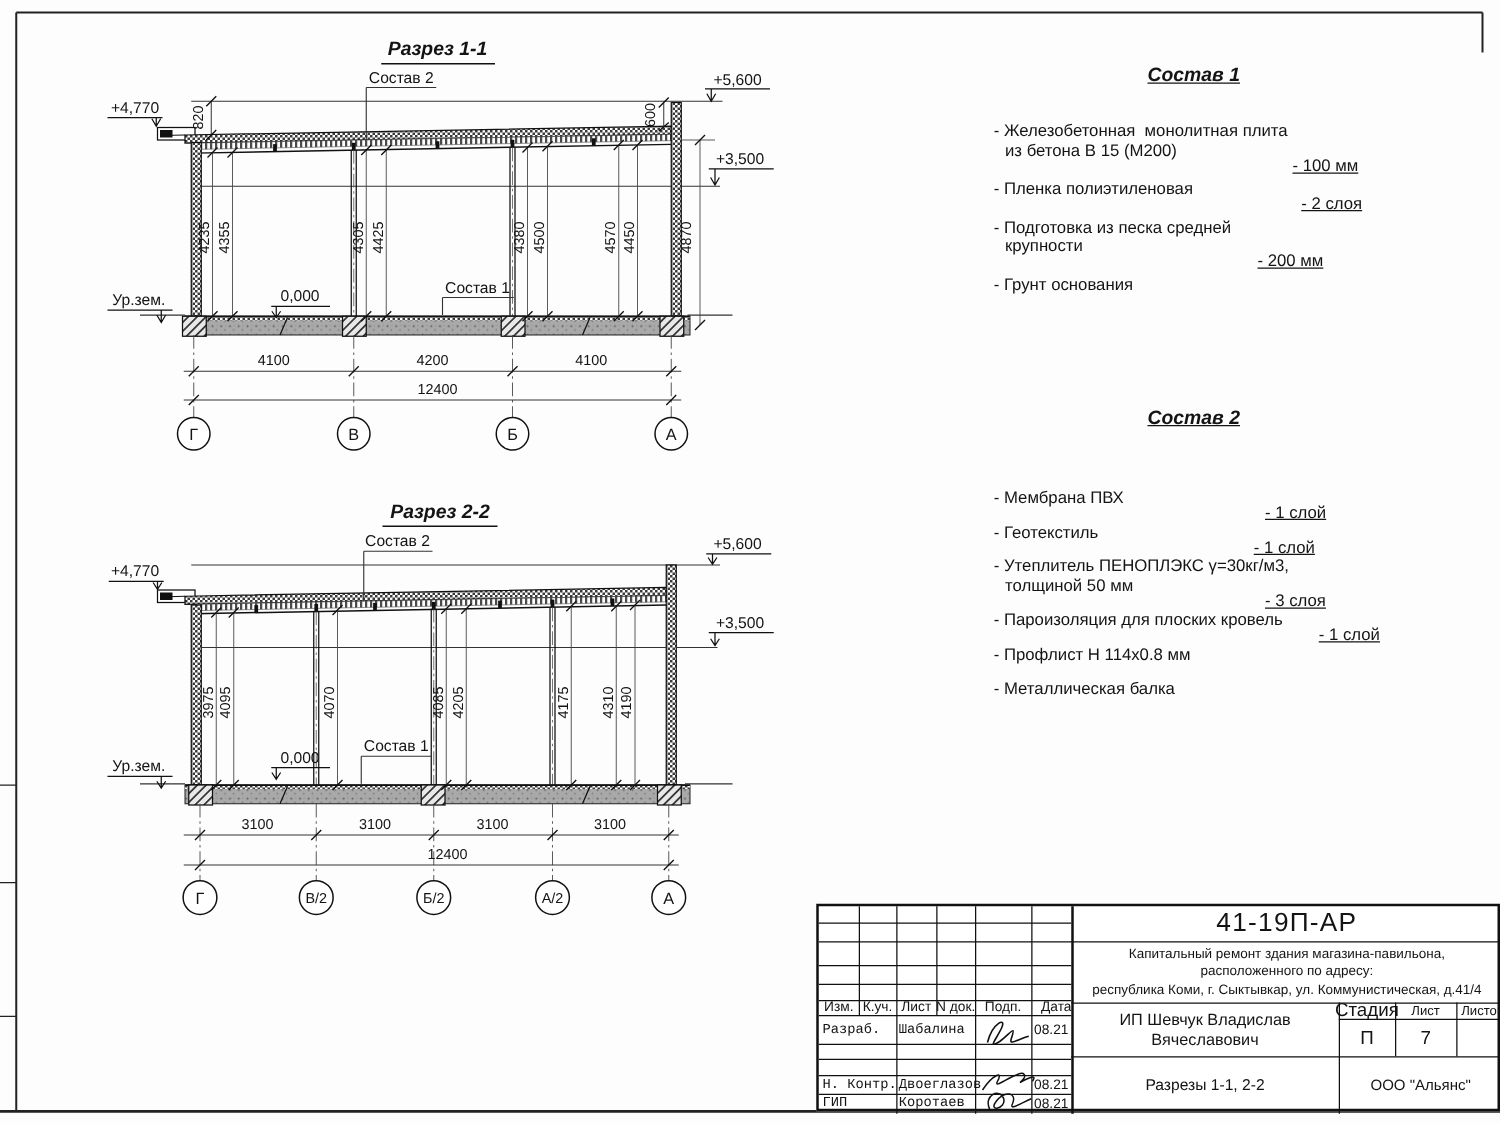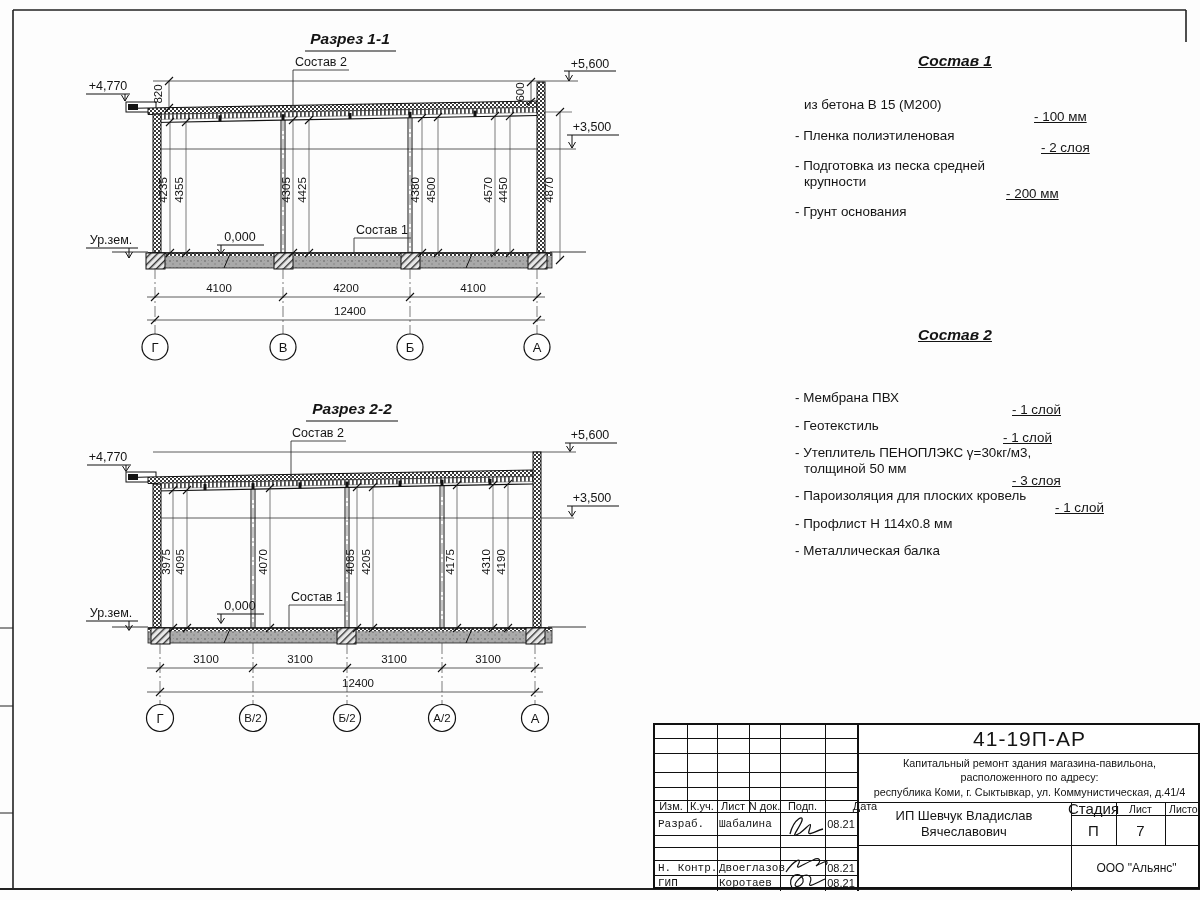--- a/index.html
+++ b/index.html
@@ -250,20 +250,21 @@
     <path d="M86,621 H138 M129,621 V630 M125.5,625 L129,630.5 L132.5,625" stroke="#111" stroke-width="1" fill="none"></path>
     <text class="mk" x="240" y="610" text-anchor="middle">0,000</text>
     <path d="M217,614 H264 M221,614 V623 M217.5,618 L221,623.5 L224.5,618" stroke="#111" stroke-width="1" fill="none"></path>
   </g>
 </svg>
 
 
 <div class="spec" style="left:795px;top:52px;width:320px">
   <div class="spec-title m1">Состав 1</div>
   <div class="spec-item">
+    <div class="sline"><span>- Железобетонная  монолитная плита</span></div>
     <div class="sline"><span class="ind">из бетона В 15 (М200)</span><span class="val" style="left:239px">- 100 мм</span></div>
   </div>
   <div class="spec-item">
     <div class="sline"><span>- Пленка полиэтиленовая</span><span class="val" style="left:246px">- 2 слоя</span></div>
   </div>
   <div class="spec-item">
     <div class="sline"><span>- Подготовка из песка средней</span></div>
     <div class="sline"><span class="ind">крупности</span><span class="val" style="left:211px">- 200 мм</span></div>
   </div>
   <div class="spec-item">
@@ -319,21 +320,21 @@
   <div class="hl" style="top:120px;left:202px;width:345px"></div>
   <div class="hl" style="top:122px;left:0;width:202px"></div>
   <div class="hl" style="top:135px;left:0;width:202px"></div>
   <div class="hl" style="top:150px;left:0;width:202px"></div>
 
   <div class="cell" style="left:0;top:75px;width:32px;height:12px">Изм.</div>
   <div class="cell" style="left:32px;top:75px;width:30px;height:12px">К.уч.</div>
   <div class="cell" style="left:62px;top:75px;width:32px;height:12px">Лист</div>
   <div class="cell" style="left:94px;top:75px;width:31px;height:12px">N док.</div>
   <div class="cell" style="left:125px;top:75px;width:45px;height:12px">Подп.</div>
-  <div class="cell" style="left:186px;top:75px;width:48px;height:12px">Дата</div>
+  <div class="cell" style="left:166px;top:75px;width:48px;height:12px">Дата</div>
 
   <div class="cell lft" style="left:3px;top:87px;width:60px;height:23px">Разраб.</div>
   <div class="cell lft" style="left:64px;top:87px;width:64px;height:23px">Шабалина</div>
   <div class="cell" style="left:170px;top:87px;width:32px;height:23px">08.21</div>
   <div class="cell lft" style="left:3px;top:135px;width:60px;height:15px">Н. Контр.</div>
   <div class="cell lft" style="left:64px;top:135px;width:64px;height:15px">Двоеглазов</div>
   <div class="cell" style="left:170px;top:135px;width:32px;height:15px">08.21</div>
   <div class="cell lft" style="left:3px;top:150px;width:60px;height:16px">ГИП</div>
   <div class="cell lft" style="left:64px;top:150px;width:64px;height:16px">Коротаев</div>
   <div class="cell" style="left:170px;top:150px;width:32px;height:16px">08.21</div>
@@ -352,16 +353,17 @@
   </div>
   <div class="cell client" style="left:202px;top:77px;width:214px;height:43px">
     <div>ИП Шевчук Владислав</div>
     <div>Вячеславович</div>
   </div>
   <div class="cell" style="left:416px;top:77px;width:45px;height:13px;font-size:15px">Стадия</div>
   <div class="cell" style="left:461px;top:77px;width:49px;height:13px;font-size:10.5px">Лист</div>
   <div class="cell" style="left:510px;top:77px;width:37px;height:13px;font-size:10.5px;overflow:hidden;justify-content:flex-start;padding-left:4px">Листов</div>
   <div class="cell big" style="left:416px;top:90px;width:45px;height:30px">П</div>
   <div class="cell big" style="left:461px;top:90px;width:49px;height:30px">7</div>
+  <div class="cell" style="left:202px;top:120px;width:214px;height:46px;font-size:12.5px">Разрезы 1-1, 2-2</div>
   <div class="cell" style="left:416px;top:120px;width:131px;height:46px;font-size:12px">ООО "Альянс"</div>
 </div>
 
 </div>
 
 </body></html>

